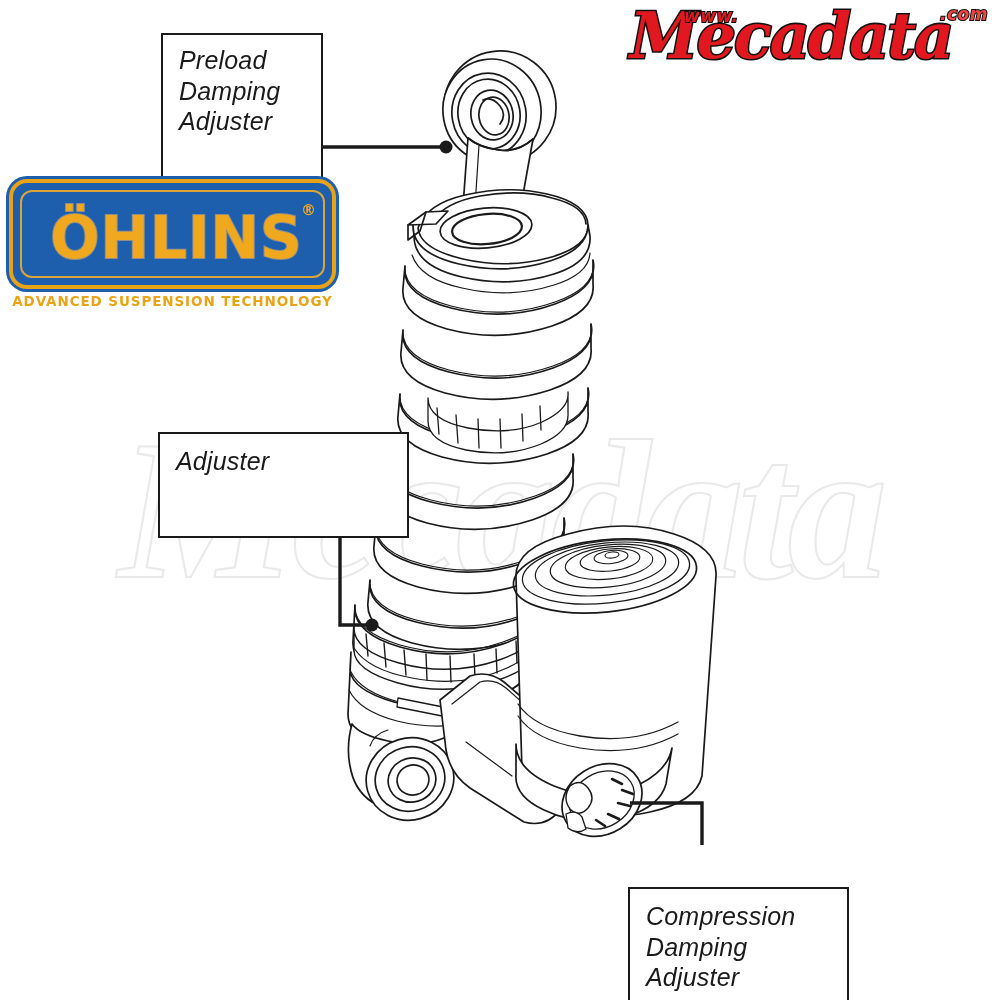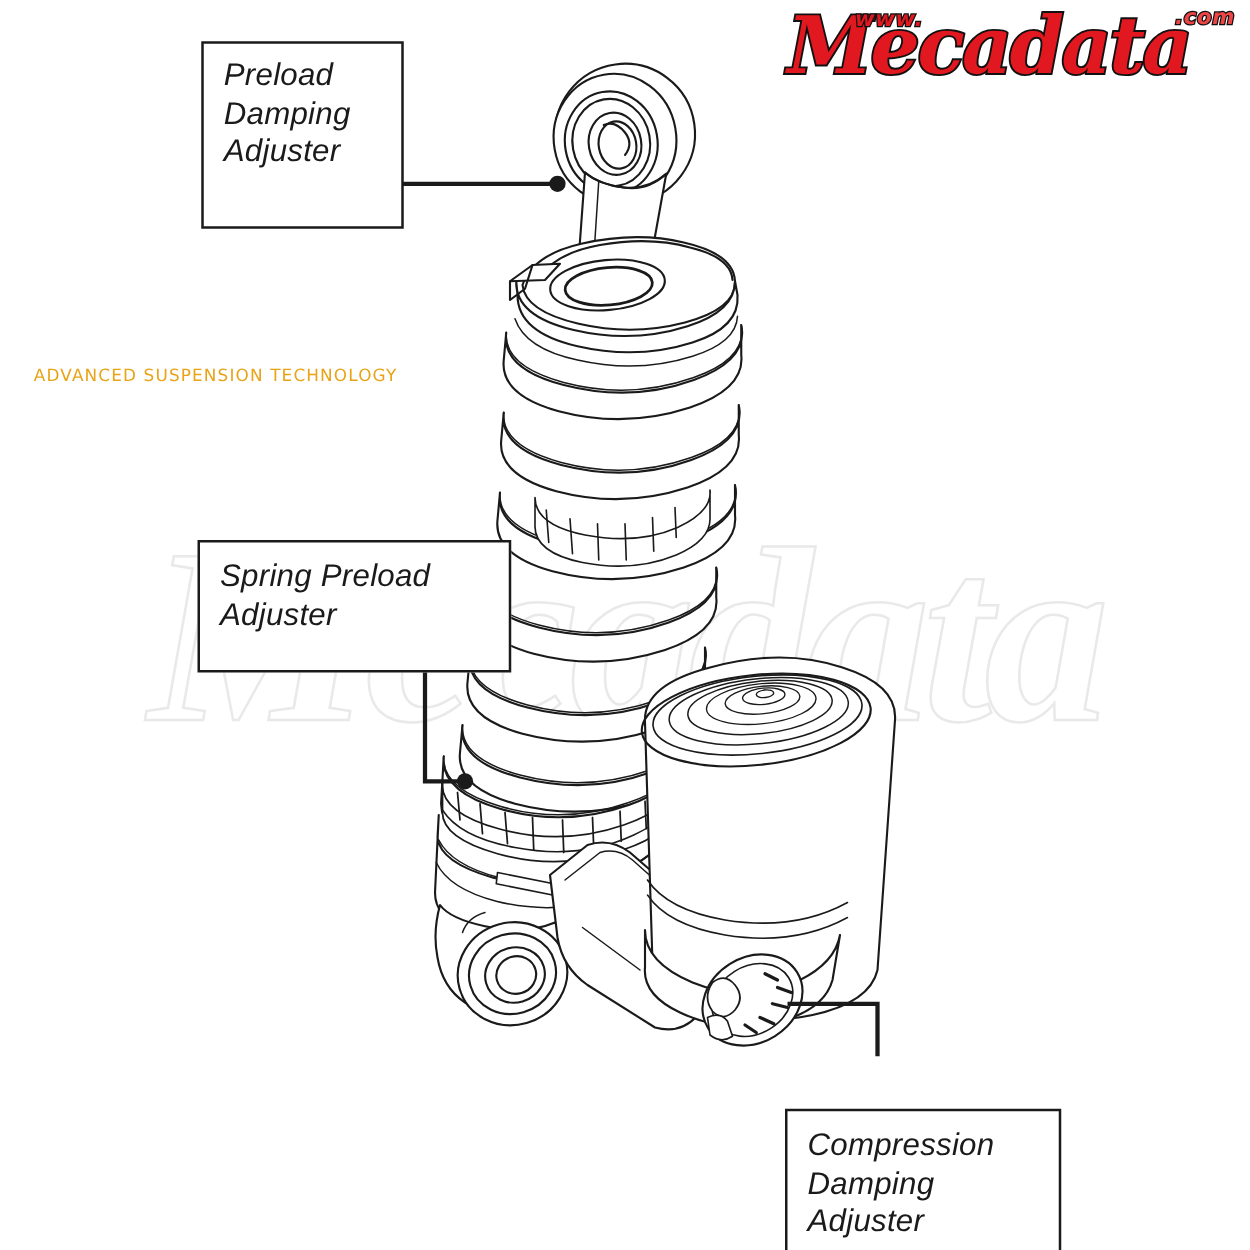--- a/index.html
+++ b/index.html
@@ -129,21 +129,21 @@
     font-family: "DejaVu Sans", sans-serif;
     font-weight: bold;
   }
   #ohlins-tagline {
     position: absolute;
     left: 0;
     top: 114px;
     width: 327px;
     text-align: center;
     font-family: "DejaVu Sans", sans-serif;
-    font-weight: normal;
+    font-weight: bold;
     font-size: 13.5px;
     letter-spacing: 0.9px;
     color: #e8a317;
     white-space: nowrap;
   }
 
   
   #mecadata-logo {
     position: absolute;
     left: 586px;
@@ -357,31 +357,35 @@
     </g>
   </svg>
 
   <div class="callout" id="callout-rebound">
     <span class="line">Preload</span>
     <span class="line">Damping</span>
     <span class="line">Adjuster</span>
   </div>
 
   <div class="callout" id="callout-preload">
-    <span class="line">Spring Preload</span>
     <span class="line">Adjuster</span>
   </div>
 
   <div class="callout" id="callout-compression">
     <span class="line">Compression</span>
     <span class="line">Damping</span>
     <span class="line">Adjuster</span>
   </div>
 
   <div id="ohlins-logo">
+    <div id="ohlins-plate">
+      <div id="ohlins-inner"></div>
+      <div id="ohlins-word">ÖHLINS</div>
+      <div id="ohlins-reg">®</div>
+    </div>
     <div id="ohlins-tagline">ADVANCED SUSPENSION TECHNOLOGY</div>
   </div>
 
   <div id="mecadata-logo">
     <div id="meca-word">Mecadata</div>
     <div id="meca-www">www.</div>
     <div id="meca-com">.com</div>
   </div>
 
 </div>

